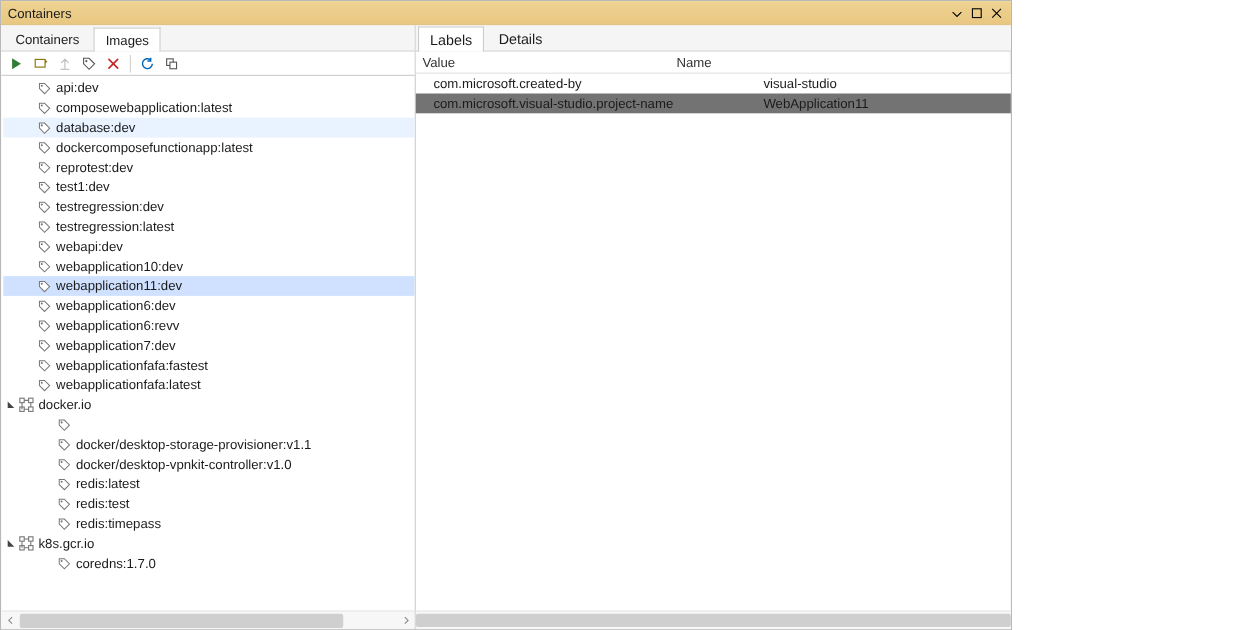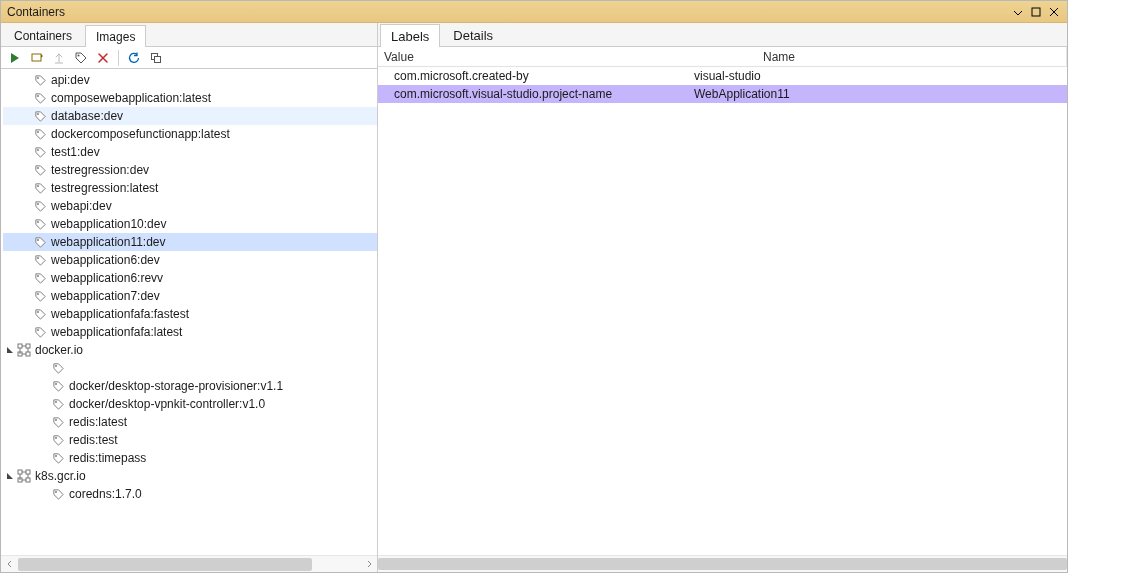--- a/index.html
+++ b/index.html
@@ -1,17 +1,17 @@
 <!DOCTYPE html>
 <html><head>
 <meta charset="utf-8">
 <style>
   * { box-sizing: border-box; margin: 0; padding: 0; }
   html,body { width:1137px; height:573px; font-family:"Segoe UI",Tahoma,Arial,sans-serif; font-size:12px; color:#1b1b1b; overflow:hidden; background:#fff;}
-  .window { width:1068px; height:573px; border:1px solid #b9b8b8; display:flex; flex-direction:column;}
+  .window { width:920px; height:573px; border:1px solid #b9b8b8; display:flex; flex-direction:column;}
   
   .titlebar { height:22px; background:linear-gradient(#efd392,#e8c781); border-bottom:1px solid #d9b86d; display:flex; align-items:center; padding:0 4px 0 6px; }
   .titlebar .label { flex:1; font-size:12px; color:#1b1b1b;}
   .titlebar .ctrl { width:18px; height:18px; display:flex; align-items:center; justify-content:center; color:#000; }
   .titlebar .ctrl svg { width:10px; height:10px; display:block;}
   
   .body { flex:1; display:flex; overflow:hidden;}
   .split-left { width:376px; display:flex; flex-direction:column; border-right:0;}
   .split-right { flex:1; display:flex; flex-direction:column; border-left:1px solid #ccc;}
   
@@ -50,21 +50,21 @@
   .rtab { padding:4px 10px 3px; border:1px solid transparent; border-bottom:none; margin-left:2px; font-size:13px;}
   .rtab.active { background:#fff; border-color:#ccc; position:relative; top:1px;}
   
   .kvhead { height:20px; display:flex; border-bottom:1px solid #e2e2e2; background:#fff;}
   .kvhead .col { padding:3px 6px; font-size:12px; color:#333; border-right:1px solid #e5e5e5;}
   .kvhead .coln { width:310px;}
   .kvhead .colv { flex:1; border-right:none;}
   .kvrow { display:flex; height:18px; align-items:center;}
   .kvrow .coln { width:310px; padding-left:16px; font-size:12px;}
   .kvrow .colv { flex:1; padding-left:6px; font-size:12px;}
-  .kvrow.alt { background:#c4b5fd;}
+  .kvrow.alt { background:#737373;}
   
   .rhscroll { height:17px; border-top:1px solid #e6e6e6; background:#f7f7f7; display:flex;}
   .rhscroll .track { flex:1; position:relative;}
   .rhscroll .thumb { position:absolute; left:0; top:2px; bottom:2px; right:0; background:#cfcfcf; border-radius:2px;}
   
   .tree-scroll::-webkit-scrollbar { width:17px;}
   .tree-scroll::-webkit-scrollbar-track { background:#f7f7f7;}
   .tree-scroll::-webkit-scrollbar-thumb { background:#cfcfcf; border:2px solid #f7f7f7; border-radius:2px;}
 </style>
 </head>
@@ -182,20 +182,29 @@
                 </span>
                 <span class="txt">dockercomposefunctionapp:latest</span>
               </div>
               <div class="trow l1">
                 <span class="tagico">
                   <svg viewBox="0 0 14 14">
                     <path d="M2 2 L7 2 L12 7 L7 12 L2 7 Z" fill="#fff" stroke="#777" stroke-width="1"></path>
                     <circle cx="4.3" cy="4.3" r="1" fill="#777"></circle>
                   </svg>
                 </span>
+                <span class="txt">reprotest:dev</span>
+              </div>
+              <div class="trow l1">
+                <span class="tagico">
+                  <svg viewBox="0 0 14 14">
+                    <path d="M2 2 L7 2 L12 7 L7 12 L2 7 Z" fill="#fff" stroke="#777" stroke-width="1"></path>
+                    <circle cx="4.3" cy="4.3" r="1" fill="#777"></circle>
+                  </svg>
+                </span>
                 <span class="txt">test1:dev</span>
               </div>
               <div class="trow l1">
                 <span class="tagico">
                   <svg viewBox="0 0 14 14">
                     <path d="M2 2 L7 2 L12 7 L7 12 L2 7 Z" fill="#fff" stroke="#777" stroke-width="1"></path>
                     <circle cx="4.3" cy="4.3" r="1" fill="#777"></circle>
                   </svg>
                 </span>
                 <span class="txt">testregression:dev</span>

